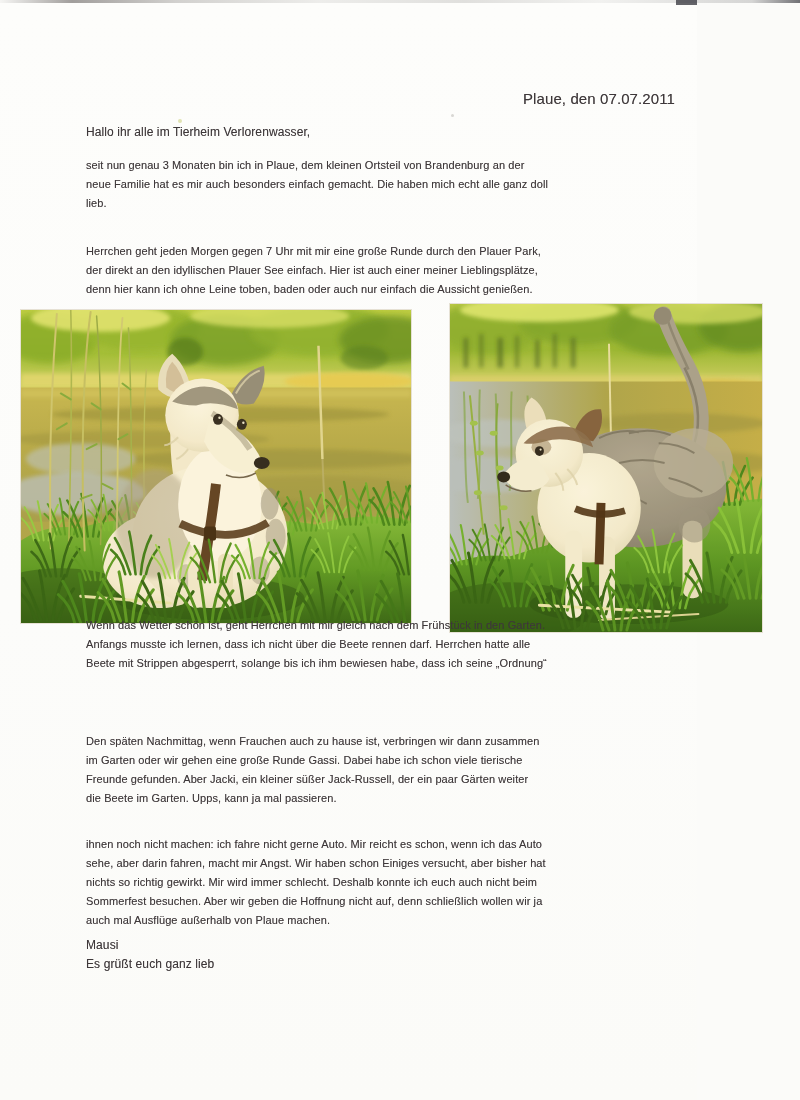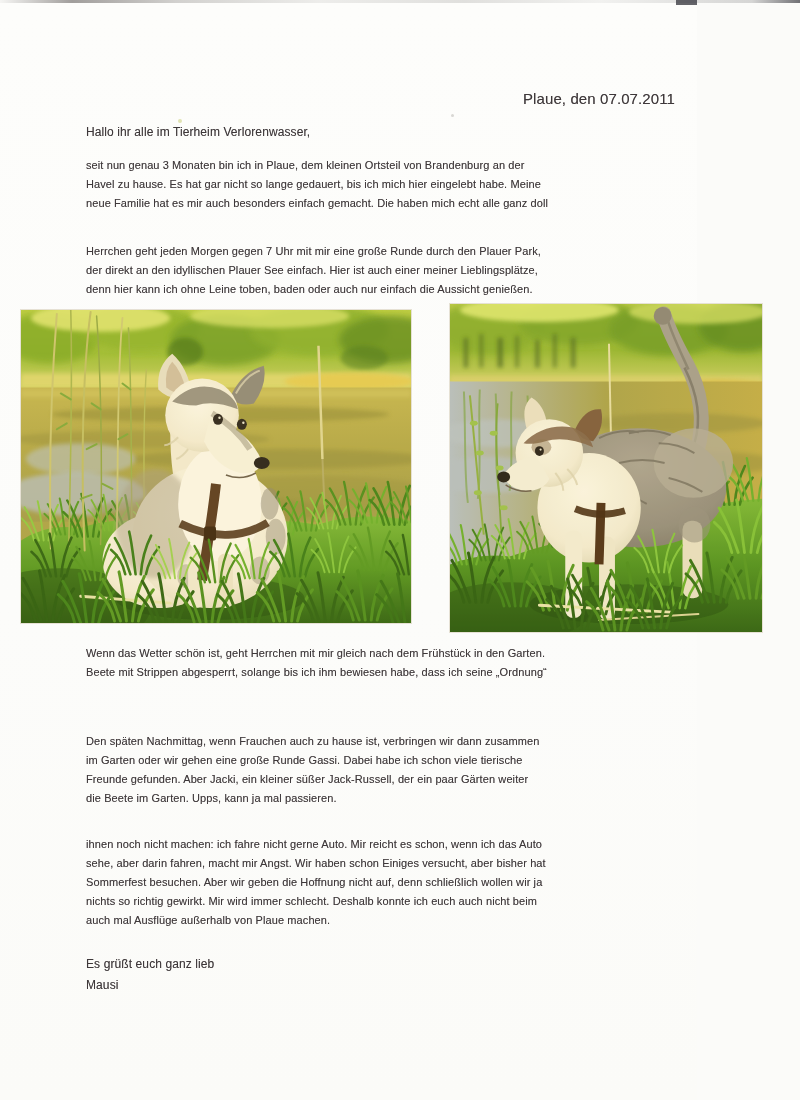--- a/index.html
+++ b/index.html
@@ -7,23 +7,23 @@
        font-family:"Liberation Sans","DejaVu Sans",sans-serif}
   .page{position:relative;width:697px;height:1100px;
         background:linear-gradient(180deg,#fdfdfb 0%,#fcfcfa 55%,#fbfbf8 100%)}
   .txt{position:absolute;color:#3e383a;font-size:12px;line-height:19px;
        white-space:nowrap;letter-spacing:.1px;text-shadow:0 0 .5px rgba(62,56,58,.45)}
   .date{left:523px;top:89px;font-size:15px}
   .salutation{left:86px;top:123px}
   .para{position:absolute;left:86px}
   .para .ln{color:#3e383a;font-size:11px;line-height:19px;white-space:nowrap;
             letter-spacing:.1px;text-shadow:0 0 .5px rgba(62,56,58,.45)}
-  .p1{top:156px}.p2{top:242px}.p3{top:644px}.p4{top:732px}.p5{top:835px}
+  .p1{top:156px}.p2{top:242px}.p3{top:616px}.p4{top:732px}.p5{top:835px}
   .closing{left:86px;top:955px}
-  .signature{left:86px;top:976px}
+  .signature{left:86px;top:936px}
   .photo{position:absolute;box-sizing:border-box;border:1px solid #e6e1d4;background:#cfc95e}
   .photo-left{left:20px;top:309px;width:392px;height:315px}
   .photo-right{left:449px;top:303px;width:314px;height:330px}
   .edge-smudge{position:absolute;left:0;top:0;width:800px;height:3px;
     background:linear-gradient(90deg,rgba(110,105,100,.05),rgba(85,80,78,.55) 9%,
       rgba(110,106,102,.3) 22%,rgba(140,138,134,.14) 40%,rgba(120,118,114,.22) 58%,
       rgba(140,140,138,.1) 75%,rgba(100,100,102,.25) 94%,rgba(55,55,62,.7))}
   .corner-mark{position:absolute;right:0;top:0;width:21px;height:5px;background:#3d3d45;opacity:.8}
   .speck{position:absolute;border-radius:50%}
   .speck-a{left:178px;top:119px;width:4px;height:4px;background:rgba(200,205,120,.55)}
@@ -39,22 +39,22 @@
   <div class="corner-mark"></div>
   <div class="speck speck-a"></div>
   <div class="speck speck-b"></div>
   <div class="speck speck-c"></div>
 
   <div class="txt date">Plaue, den 07.07.2011</div>
   <div class="txt salutation">Hallo ihr alle im Tierheim Verlorenwasser,</div>
 
   <div class="para p1">
     <div class="ln">seit nun genau 3 Monaten bin ich in Plaue, dem kleinen Ortsteil von Brandenburg an der</div>
-    <div class="ln">Havel zu hause. Es hat gar nicht so lange gedauert, bis ich mich hier eingelebt habe. Meine</div>
     <div class="ln">neue Familie hat es mir auch besonders einfach gemacht. Die haben mich echt alle ganz doll</div>
+    <div class="ln">lieb.</div>
   </div>
 
   <div class="para p2">
     <div class="ln">Herrchen geht jeden Morgen gegen 7 Uhr mit mir eine große Runde durch den Plauer Park,</div>
     <div class="ln">der direkt an den idyllischen Plauer See einfach. Hier ist auch einer meiner Lieblingsplätze,</div>
     <div class="ln">denn hier kann ich ohne Leine toben, baden oder auch nur einfach die Aussicht genießen.</div>
   </div>
 
   <svg class="photo photo-left" viewBox="0 0 392 315" preserveAspectRatio="none">
     <defs>
@@ -396,34 +396,35 @@
       <use href="#p2tuft" transform="translate(120 326) scale(1.5)" stroke="#2e6110" stroke-width="2"></use>
       <use href="#p2tuft" transform="translate(160 328) scale(1.5)" stroke="#4c8c1b" stroke-width="2"></use>
       <use href="#p2tuft" transform="translate(200 326) scale(1.5)" stroke="#356f12" stroke-width="2"></use>
     </g>
 
     <rect width="314" height="330" fill="#ffd862" opacity="0.08"></rect>
   </svg>
 
   <div class="para p3">
     <div class="ln">Wenn das Wetter schön ist, geht Herrchen mit mir gleich nach dem Frühstück in den Garten.</div>
+    <div class="ln">Anfangs musste ich lernen, dass ich nicht über die Beete rennen darf. Herrchen hatte alle</div>
     <div class="ln">Beete mit Strippen abgesperrt, solange bis ich ihm bewiesen habe, dass ich seine „Ordnung“</div>
   </div>
 
   <div class="para p4">
     <div class="ln">Den späten Nachmittag, wenn Frauchen auch zu hause ist, verbringen wir dann zusammen</div>
     <div class="ln">im Garten oder wir gehen eine große Runde Gassi. Dabei habe ich schon viele tierische</div>
     <div class="ln">Freunde gefunden. Aber Jacki, ein kleiner süßer Jack-Russell, der ein paar Gärten weiter</div>
     <div class="ln">die Beete im Garten. Upps, kann ja mal passieren.</div>
   </div>
 
   <div class="para p5">
     <div class="ln">ihnen noch nicht machen: ich fahre nicht gerne Auto. Mir reicht es schon, wenn ich das Auto</div>
     <div class="ln">sehe, aber darin fahren, macht mir Angst. Wir haben schon Einiges versucht, aber bisher hat</div>
+    <div class="ln">nichts so richtig gewirkt. Mir wird immer schlecht. Deshalb konnte ich euch auch nicht beim</div>
     <div class="ln">Sommerfest besuchen. Aber wir geben die Hoffnung nicht auf, denn schließlich wollen wir ja</div>
-    <div class="ln">nichts so richtig gewirkt. Mir wird immer schlecht. Deshalb konnte ich euch auch nicht beim</div>
     <div class="ln">auch mal Ausflüge außerhalb von Plaue machen.</div>
   </div>
 
   <div class="txt closing">Es grüßt euch ganz lieb</div>
   <div class="txt signature">Mausi</div>
 
 </div>
 
 </body></html>

